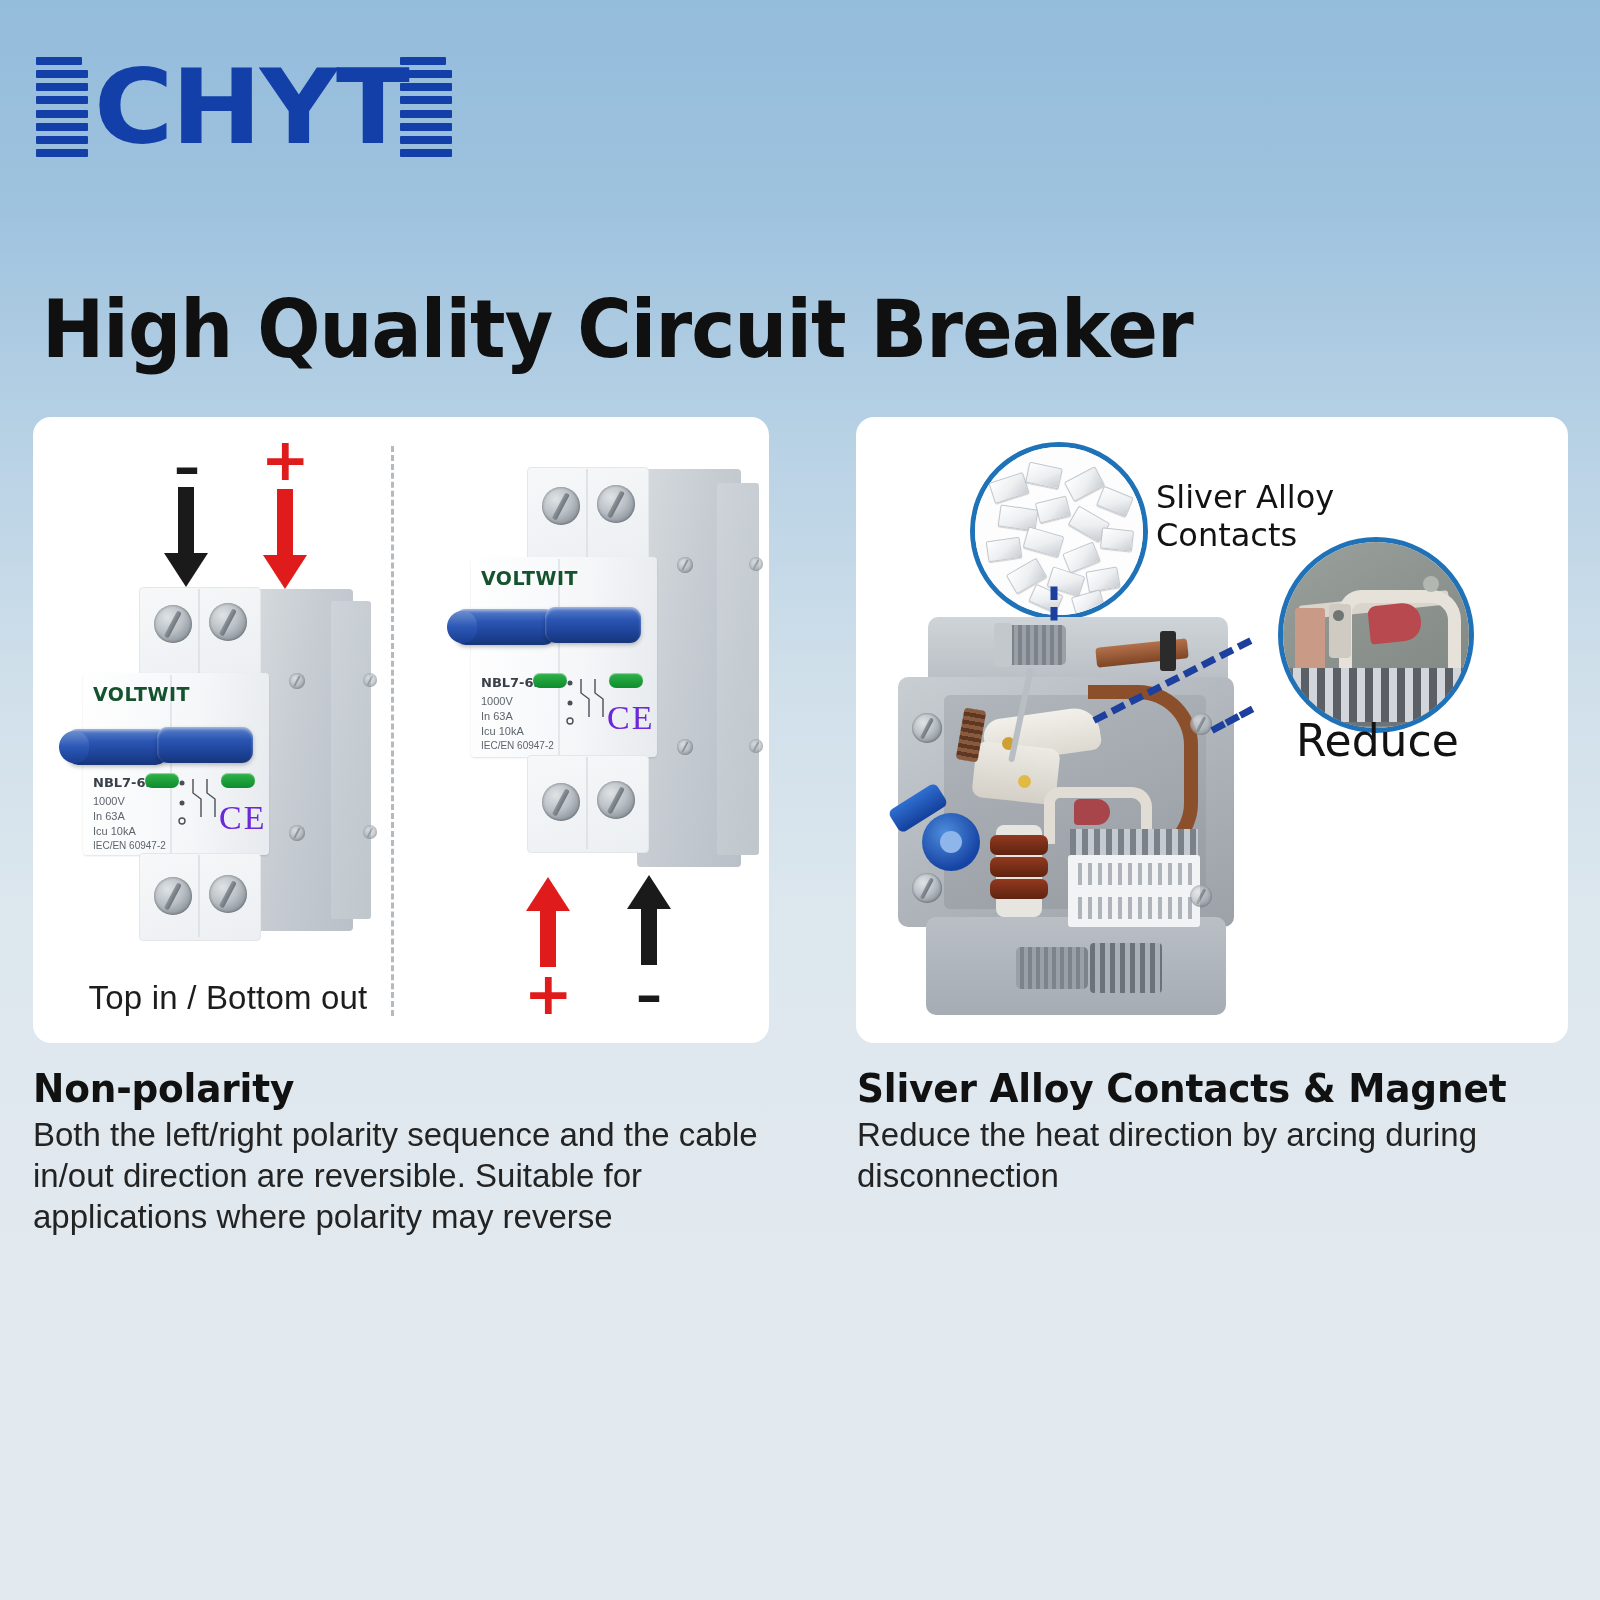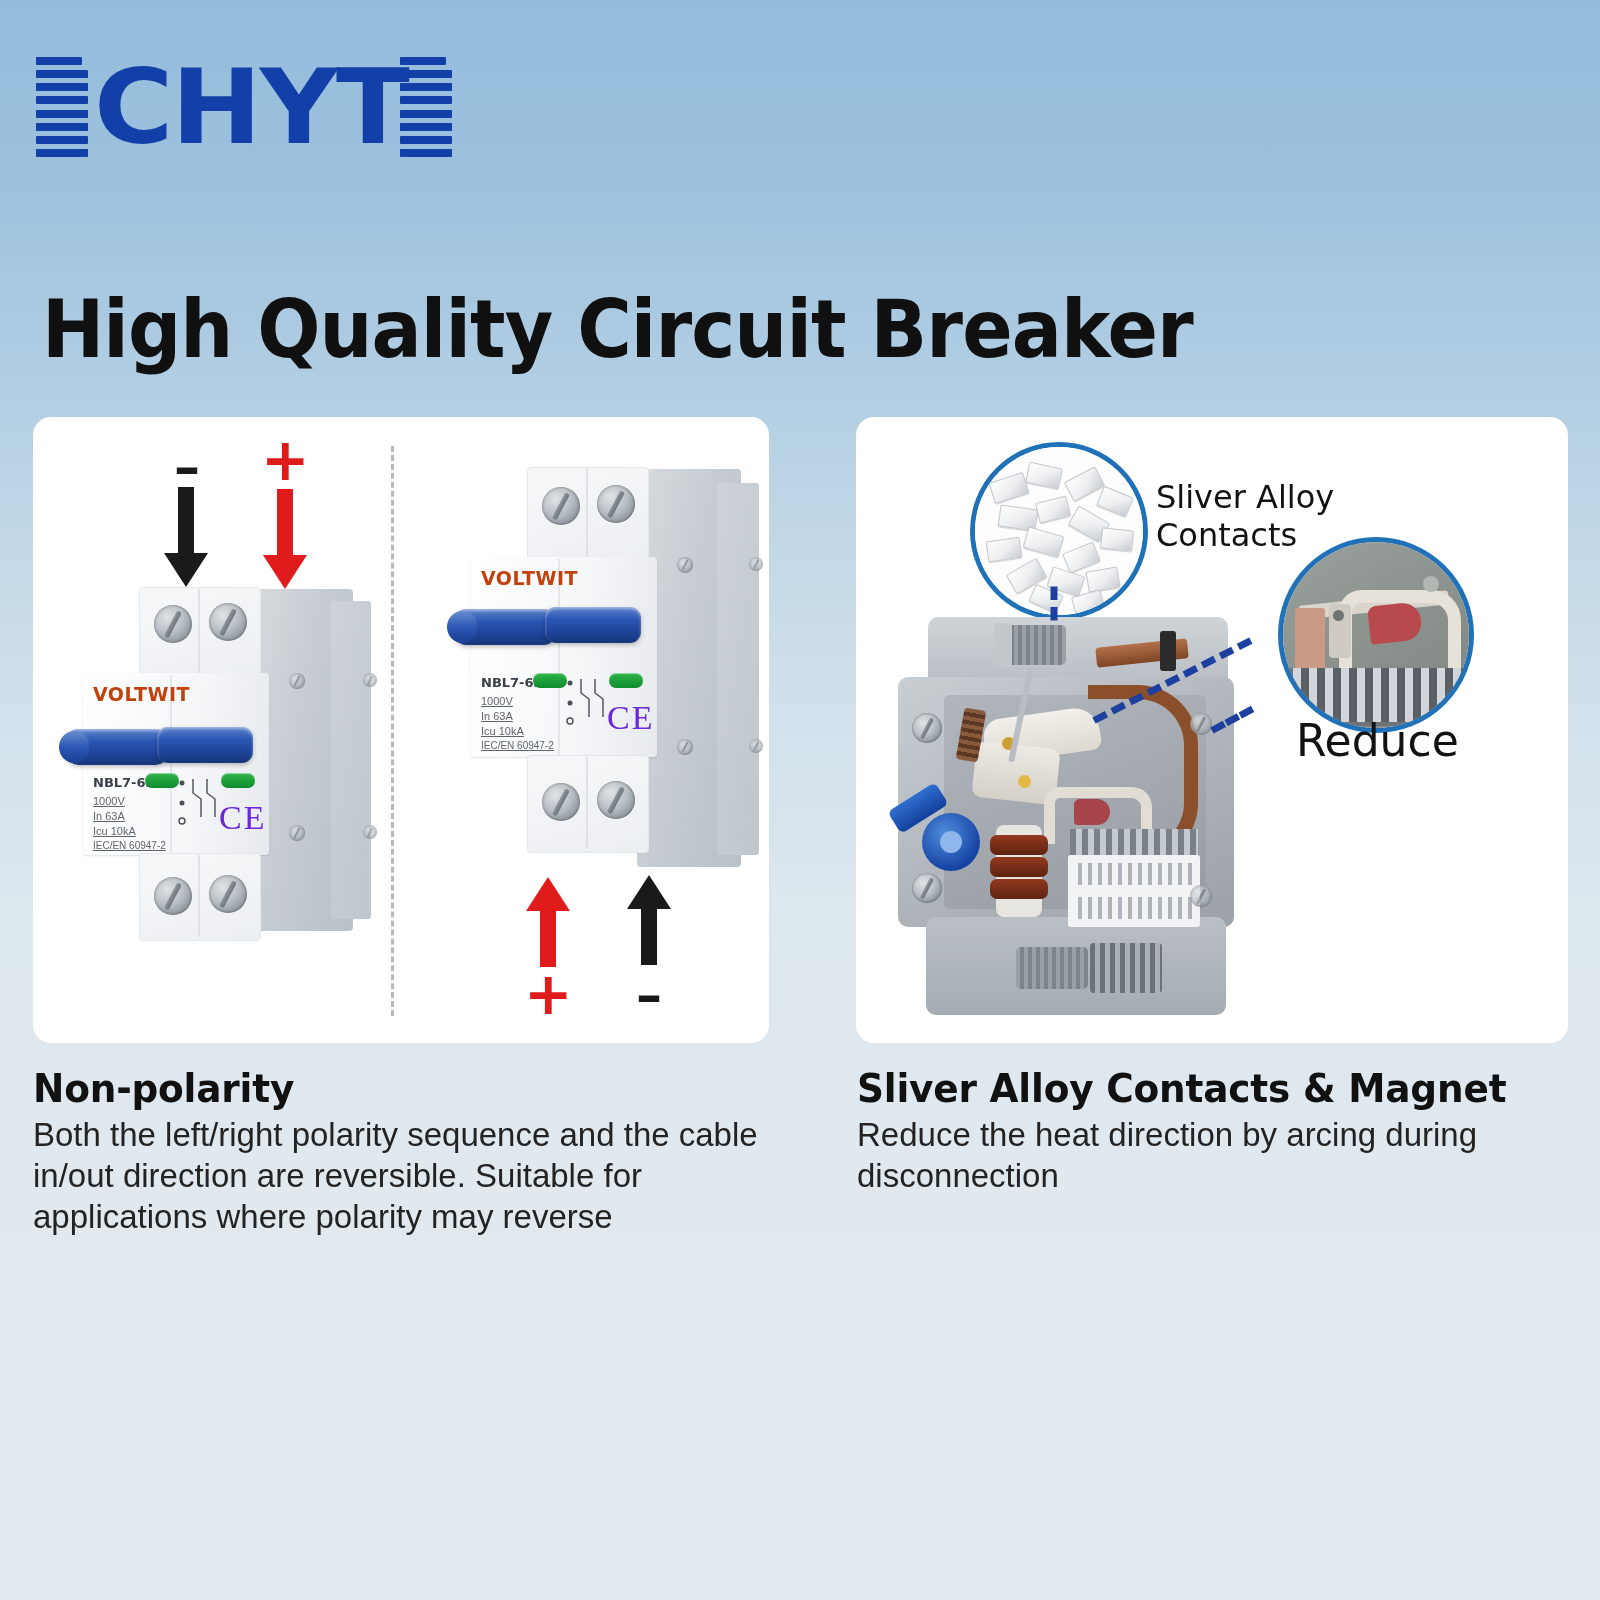--- a/index.html
+++ b/index.html
@@ -55,23 +55,23 @@
   .screw{position:absolute;border-radius:50%;
     background:radial-gradient(circle at 36% 32%,#dfe3e6 0%,#b9bfc5 45%,#8f979e 75%,#aeb5bb 100%);
     box-shadow:inset 0 0 3px rgba(0,0,0,.45);}
   .screw:after{content:"";position:absolute;left:50%;top:12%;width:14%;height:76%;
     background:linear-gradient(90deg,#8d949a,#6e757b);transform:translateX(-50%) rotate(28deg);border-radius:2px;}
   .lever{position:absolute;border-radius:11px;
     background:linear-gradient(180deg,#5d82c9 0%,#2a56b4 35%,#1e4398 70%,#163579 100%);
     box-shadow:inset 0 2px 3px rgba(255,255,255,.45),0 2px 4px rgba(0,0,0,.25);}
   .lever-cap{position:absolute;border-radius:50% 14px 14px 50%;
     background:linear-gradient(180deg,#6b8ed0,#2b57b5 50%,#1b3f92);}
-  .brand{position:absolute;font-family:"DejaVu Sans",sans-serif;font-weight:bold;color:#c2410c;}
+  .brand{position:absolute;font-family:"DejaVu Sans",sans-serif;font-weight:bold;color:#14532d;}
   .greenled{position:absolute;border-radius:7px;background:linear-gradient(180deg,#31b44a,#0d8c2c);box-shadow:inset 0 1px 1px rgba(255,255,255,.5);}
-  .spec{position:absolute;font-family:"Liberation Sans",sans-serif;color:#5d646b;white-space:nowrap;text-decoration:underline;}
+  .spec{position:absolute;font-family:"Liberation Sans",sans-serif;color:#5d646b;white-space:nowrap;}
   .ce{position:absolute;font-family:Liberation Serif, serif;color:#6d28d9;font-weight:500;}
   .schem{position:absolute;}
 
   
   .arrow{position:absolute;}
   .arrow .shaft{position:absolute;left:50%;transform:translateX(-50%);width:16px;}
   .arrow .head{position:absolute;left:50%;transform:translateX(-50%);width:0;height:0;}
   .sign{position:absolute;font-family:"DejaVu Sans",sans-serif;font-weight:bold;line-height:1;}
 
   .cap-label{position:absolute;font-family:"Liberation Sans",sans-serif;
@@ -178,20 +178,21 @@
     <div style="position:absolute;left:145px;top:278px;width:2px;height:82px;background:#dfe3e7;"></div>
     <div class="screw" style="left:101px;top:300px;width:38px;height:38px;"></div>
     <div class="screw" style="left:156px;top:298px;width:38px;height:38px;"></div>
 
     <div class="screw" style="left:236px;top:96px;width:16px;height:16px;opacity:.75;"></div>
     <div class="screw" style="left:236px;top:248px;width:16px;height:16px;opacity:.75;"></div>
     <div class="screw" style="left:310px;top:96px;width:14px;height:14px;opacity:.6;"></div>
     <div class="screw" style="left:310px;top:248px;width:14px;height:14px;opacity:.6;"></div>
   </div>
 
+  <div class="cap-label" style="left:30px;top:562px;width:330px;text-align:center;">Top in / Bottom out</div>
 
   <div class="breaker" style="left:408px;top:40px;width:330px;height:430px;">
     <div class="bk-side" style="left:196px;top:12px;width:104px;height:398px;"></div>
     <div class="bk-side2" style="left:276px;top:26px;width:42px;height:372px;"></div>
     <div class="bk-term" style="left:86px;top:10px;width:120px;height:94px;"></div>
     <div style="position:absolute;left:145px;top:12px;width:2px;height:90px;background:#dfe3e7;"></div>
     <div class="screw" style="left:101px;top:30px;width:38px;height:38px;"></div>
     <div class="screw" style="left:156px;top:28px;width:38px;height:38px;"></div>
     <div class="bk-face" style="left:30px;top:100px;width:186px;height:200px;"></div>
     <div style="position:absolute;left:117px;top:102px;width:2px;height:196px;background:#e4e7ea;"></div>

